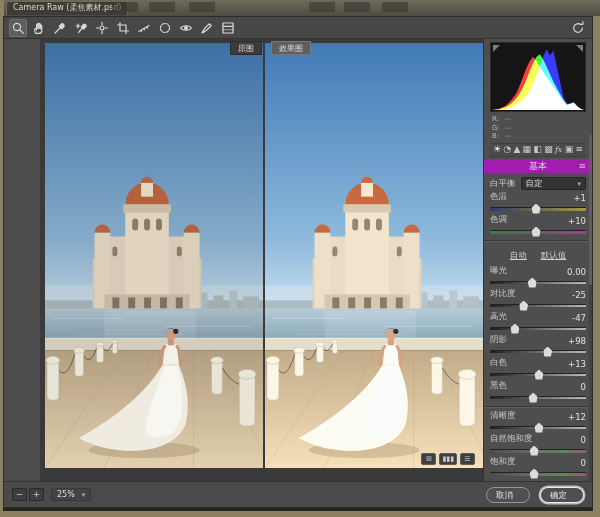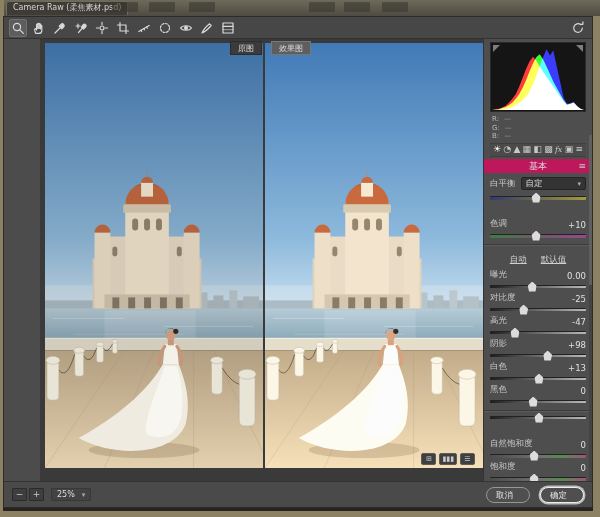--- a/index.html
+++ b/index.html
@@ -58,21 +58,21 @@
   .rgb-row .val{color:#9a9a9a;}
 
   .tab-strip{display:flex;justify-content:space-between;align-items:center;height:14px;
     padding:0 3px;background:#4a4a4a;border-top:1px solid #3e3e3e;border-bottom:1px solid #3e3e3e;
     color:#c8c8c8;font-size:9px;}
   .tab{line-height:13px;cursor:default;}
   .tab.fx{font-style:italic;font-family:"DejaVu Serif",serif;font-size:8px;}
   .tab.sel{color:#fff;}
 
   .panel-header{position:relative;height:14px;line-height:14px;text-align:center;
-    background:#be185d;color:#e0e0e0;font-size:9px;margin:2px -6px 3px;}
+    background:#a21caf;color:#e0e0e0;font-size:9px;margin:2px -6px 3px;}
   .panel-header .menu-icon{position:absolute;right:6px;top:0;font-size:9px;color:#c5c5c5;}
 
   .wb-row{display:flex;align-items:center;gap:5px;height:16px;font-size:8.5px;color:#c9c9c9;}
   .dropdown{flex:1;height:13px;background:#333;border:1px solid #242424;border-radius:2px;
     display:flex;align-items:center;justify-content:space-between;padding:0 4px;color:#ddd;font-size:8.5px;gap:20px;}
   .dropdown .chev{font-size:7px;color:#aaa;}
 
   .slider-row{position:relative;height:23px;}
   .sl-top{display:flex;justify-content:space-between;align-items:flex-end;height:11px;
     font-size:8.5px;color:#c6c6c6;}
@@ -375,20 +375,24 @@
       <div class="wb-row">
         <span class="lbl">白平衡</span>
         <div class="dropdown">
           <span>自定</span>
           <span class="chev">▾</span>
         </div>
       </div>
 
       <div id="group-wb">
           <div class="slider-row">
+            <div class="sl-top">
+              <span>色温</span>
+              <span class="value">+1</span>
+            </div>
             <div class="track track-temp">
               <div class="thumb" style="left: 48%;"></div>
             </div>
           </div>
           <div class="slider-row">
             <div class="sl-top">
               <span>色调</span>
               <span class="value">+10</span>
             </div>
             <div class="track track-tint">
@@ -453,20 +457,24 @@
               <span class="value">0</span>
             </div>
             <div class="track track-tone">
               <div class="thumb" style="left: 45%;"></div>
             </div>
           </div>
         </div>
       <div class="divider"></div>
       <div id="group-presence">
           <div class="slider-row">
+            <div class="sl-top">
+              <span>清晰度</span>
+              <span class="value">+12</span>
+            </div>
             <div class="track track-tone">
               <div class="thumb" style="left: 51%;"></div>
             </div>
           </div>
           <div class="slider-row">
             <div class="sl-top">
               <span>自然饱和度</span>
               <span class="value">0</span>
             </div>
             <div class="track track-sat">

